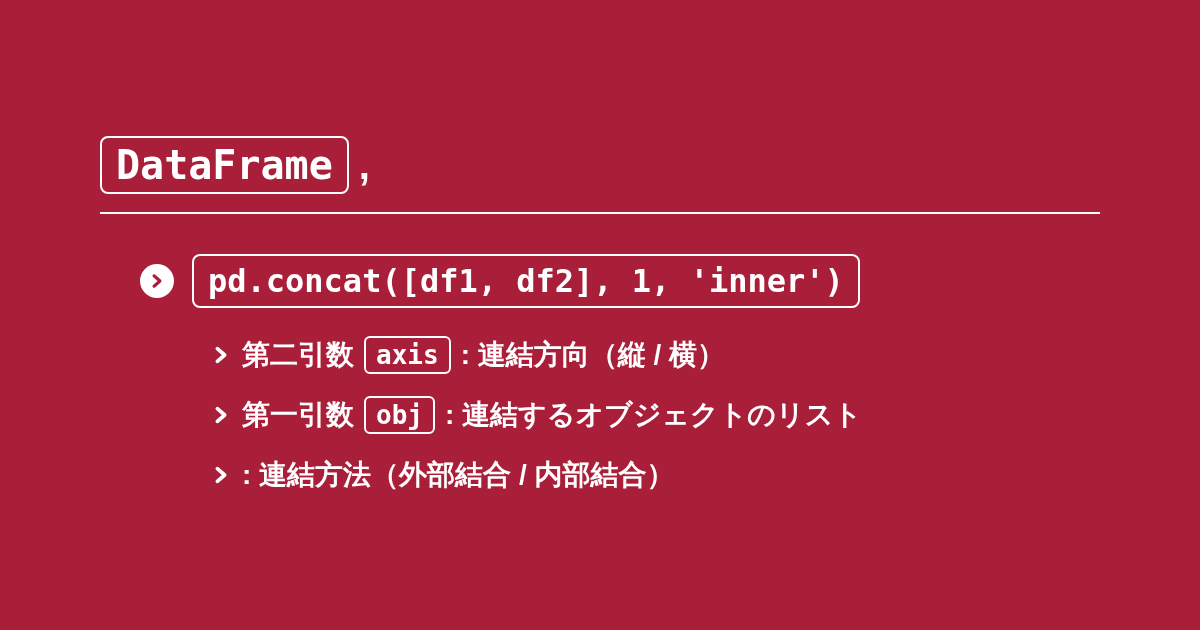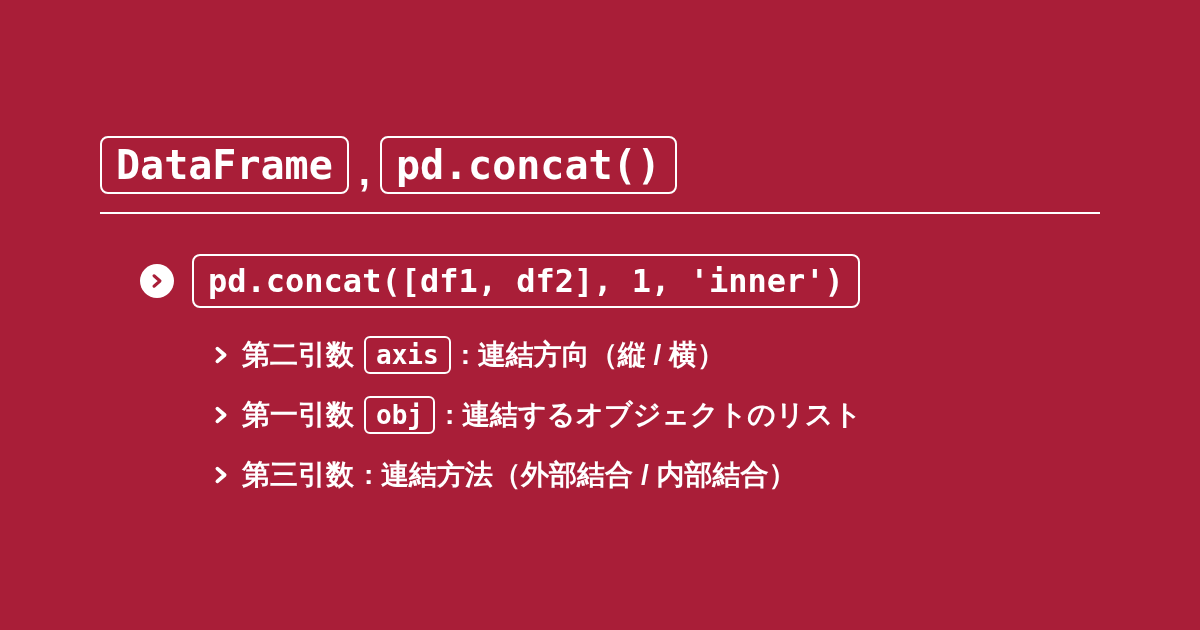--- a/index.html
+++ b/index.html
@@ -13,21 +13,21 @@
       background-color: #a91e38;
       color: #ffffff;
       font-family: "Hiragino Kaku Gothic Pro", "Meiryo", sans-serif;
       display: flex;
       flex-direction: column;
       justify-content: center;
       padding: 0 100px;
     }
     .title-row {
       display: flex;
-      align-items: flex-end;
+      align-items: center;
       gap: 10px;
       font-size: 40px;
       font-weight: bold;
       padding-bottom: 18px;
       border-bottom: 2px solid #ffffff;
       margin-bottom: 40px;
     }
     .code-box {
       border: 2px solid #ffffff;
       border-radius: 8px;
@@ -97,21 +97,20 @@
       font-weight: bold;
       font-size: 26px;
     }
   </style>
 </head>
 <body>
 
 <div class="title-row">
   <span class="code-box">DataFrame</span>
   <span class="title-comma">,</span>
-  <span class="code-box">pd.concat()</span>
 </div>
 
 <div class="main-code-row">
   <span class="chevron-circle">
     <svg viewBox="0 0 24 24" fill="none">
       <path d="M8 5l8 7-8 7" stroke="#a91e38" stroke-width="4" stroke-linecap="round" stroke-linejoin="round"></path>
     </svg>
   </span>
   <span class="main-code">pd.concat([df1, df2], 1, 'inner')</span>
 </div>
@@ -136,16 +135,15 @@
     <span>第一引数</span>
     <span class="param-code">obj</span>
     <span>: 連結するオブジェクトのリスト</span>
   </div>
   <div class="param-row">
     <span class="param-chevron">
       <svg viewBox="0 0 24 24" fill="none">
         <path d="M8 5l8 7-8 7" stroke="#ffffff" stroke-width="4" stroke-linecap="round" stroke-linejoin="round"></path>
       </svg>
     </span>
-    <span>第三引数</span>
     <span>: 連結方法（外部結合 / 内部結合）</span>
   </div>
 </div>
 
 </body></html>

